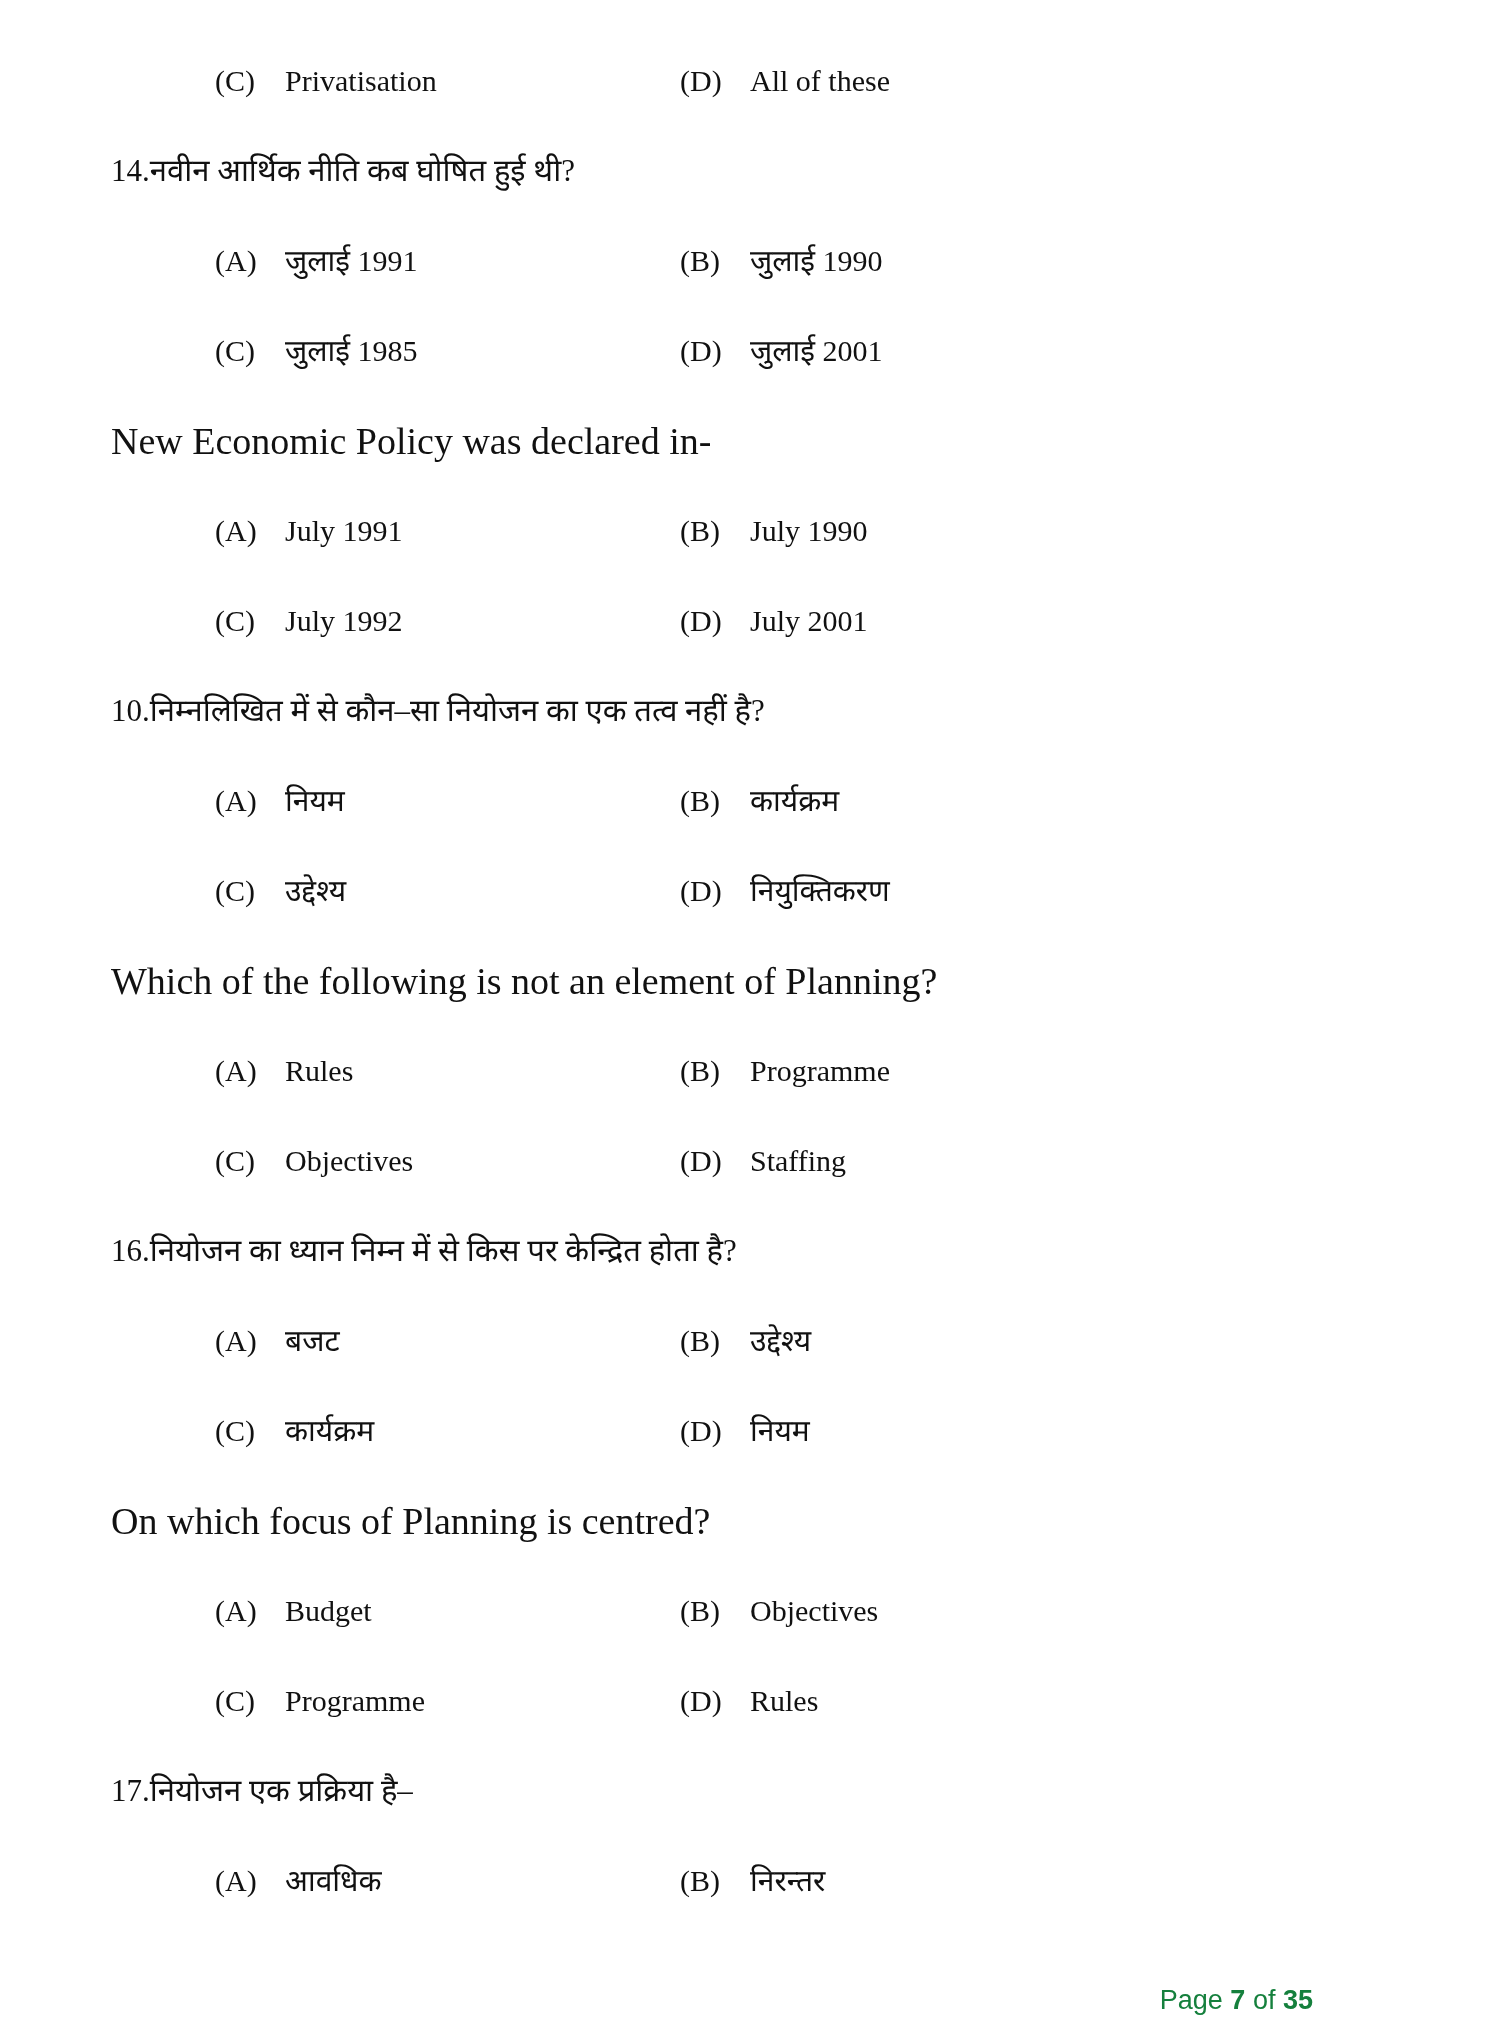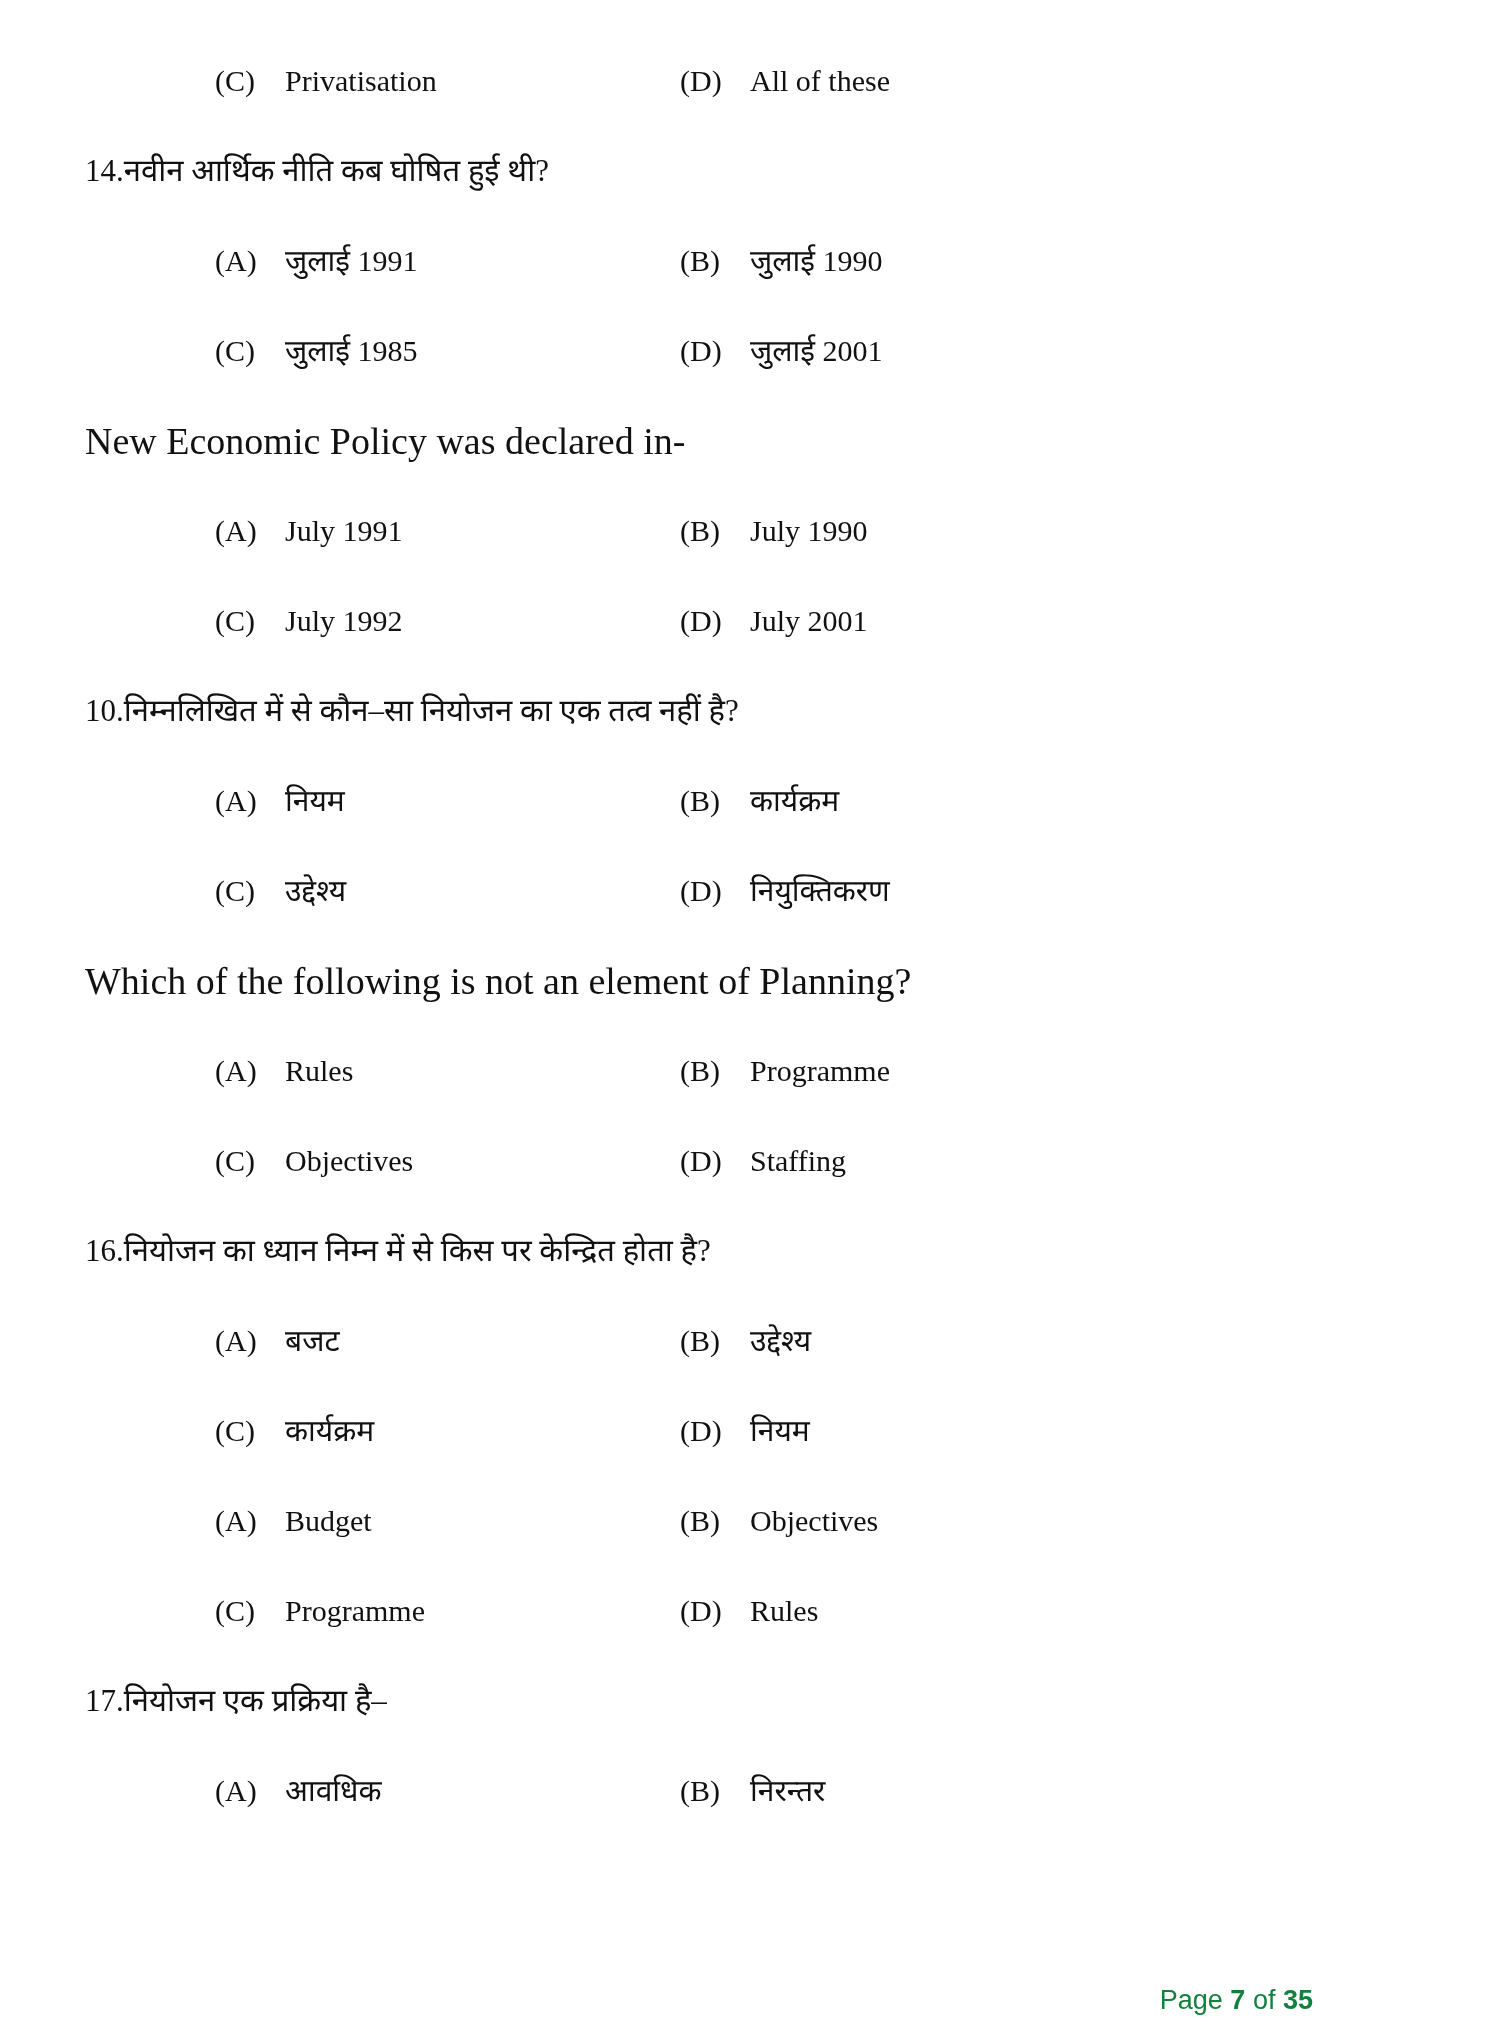--- a/index.html
+++ b/index.html
@@ -19,21 +19,21 @@
     padding-top: 60px;
   }
   .line {
     height: 42px;
     line-height: 42px;
     margin-bottom: 48px;
     white-space: nowrap;
   }
   
   .q {
-    padding-left: 85px;
+    padding-left: 111px;
     font-size: 31px;
   }
   
   .opts {
     display: flex;
     padding-left: 215px;
   }
   .opt {
     display: flex;
     width: 465px;
@@ -190,20 +190,21 @@
     <div class="opt">
       <span class="lbl en">(C)</span>
       <span class="txt hi">कार्यक्रम</span>
     </div>
     <div class="opt">
       <span class="lbl en">(D)</span>
       <span class="txt hi">नियम</span>
     </div>
   </div>
 
+  <div class="line q en">On which focus of Planning is centred?</div>
 
   <div class="line opts">
     <div class="opt">
       <span class="lbl en">(A)</span>
       <span class="txt en">Budget</span>
     </div>
     <div class="opt">
       <span class="lbl en">(B)</span>
       <span class="txt en">Objectives</span>
     </div>

